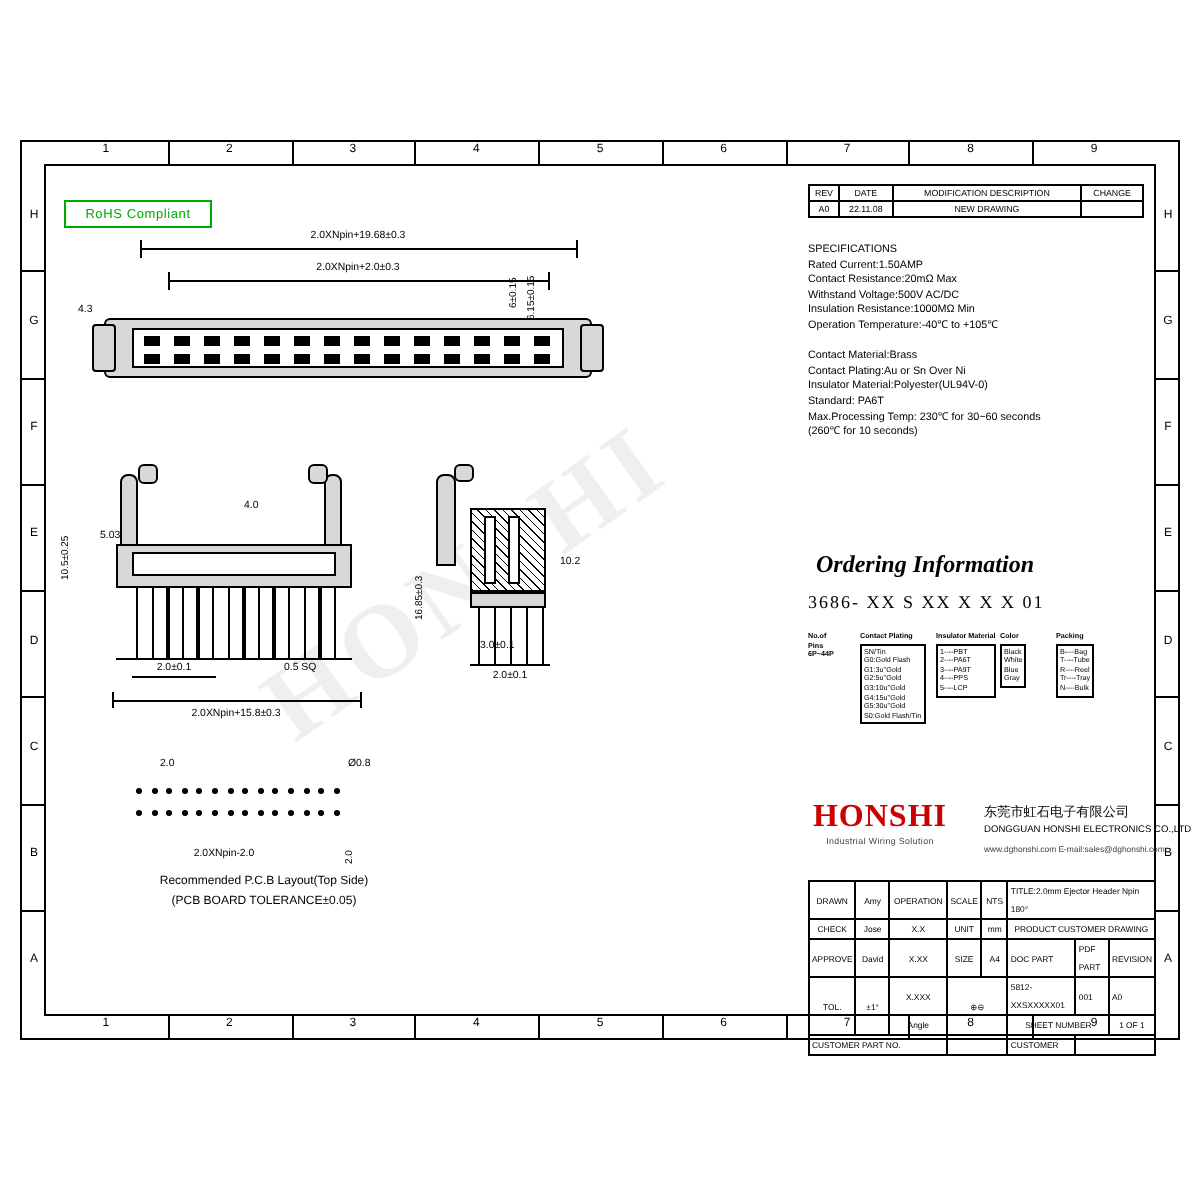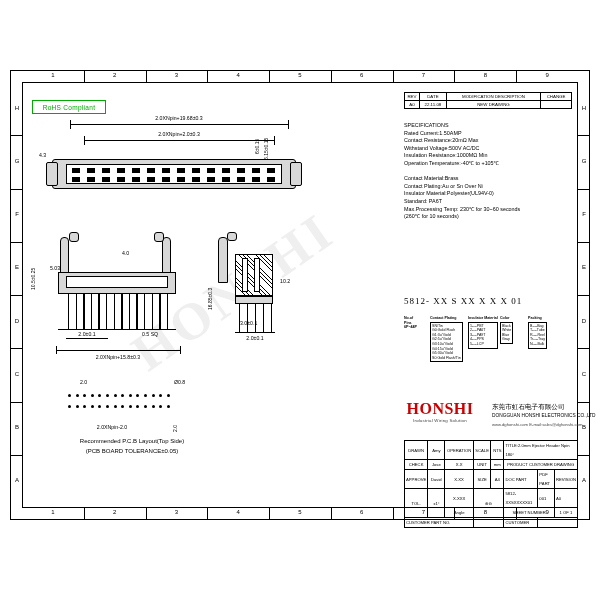--- a/index.html
+++ b/index.html
@@ -89,21 +89,22 @@
         <div>&nbsp;</div>
         <div>Contact Material:Brass</div>
         <div>Contact  Plating:Au or Sn Over Ni</div>
         <div>Insulator  Material:Polyester(UL94V-0)</div>
         <div>Standard:        PA6T</div>
         <div>Max.Processing Temp: 230℃ for 30~60 seconds</div>
         <div>                    (260℃ for 10 seconds)</div>
       </div>
   </div>
 
-  <div class="ordcode">5812-  XX  S  XX     X   X  X  01</div>
+  <div class="ordtitle">Ordering Information</div>
+  <div class="ordcode">3686-  XX  S  XX     X   X  X  01</div>
   <div id="ord-cols">
       <div class="ordcol" style="left: 404px; top: 316px;"><div style="font-weight: bold;">No.of
 Pins
 6P~44P</div></div>
       <div class="ordcol" style="left: 430px; top: 316px;"><div style="font-weight: bold;">Contact Plating</div><div style="border: 1px solid rgb(0, 0, 0); padding: 1px; margin-top: 1px;">SN/Tin
 G0:Gold Flash
 G1:3u"Gold
 G2:5u"Gold
 G3:10u"Gold
 G4:15u"Gold

